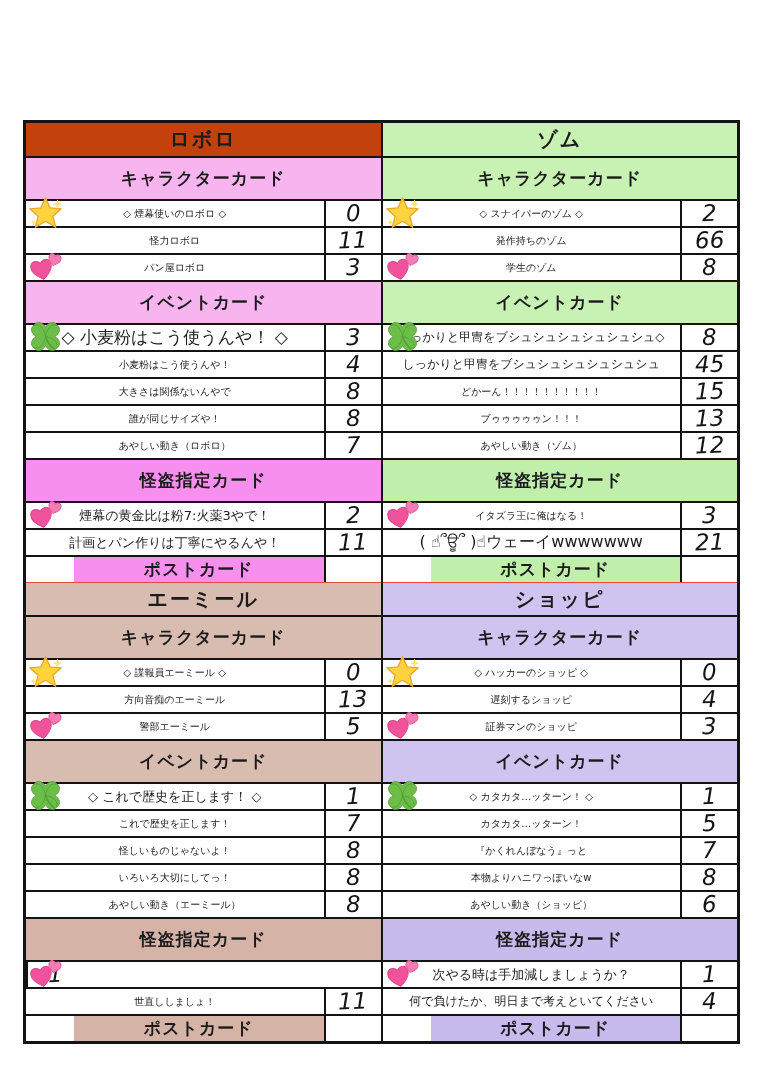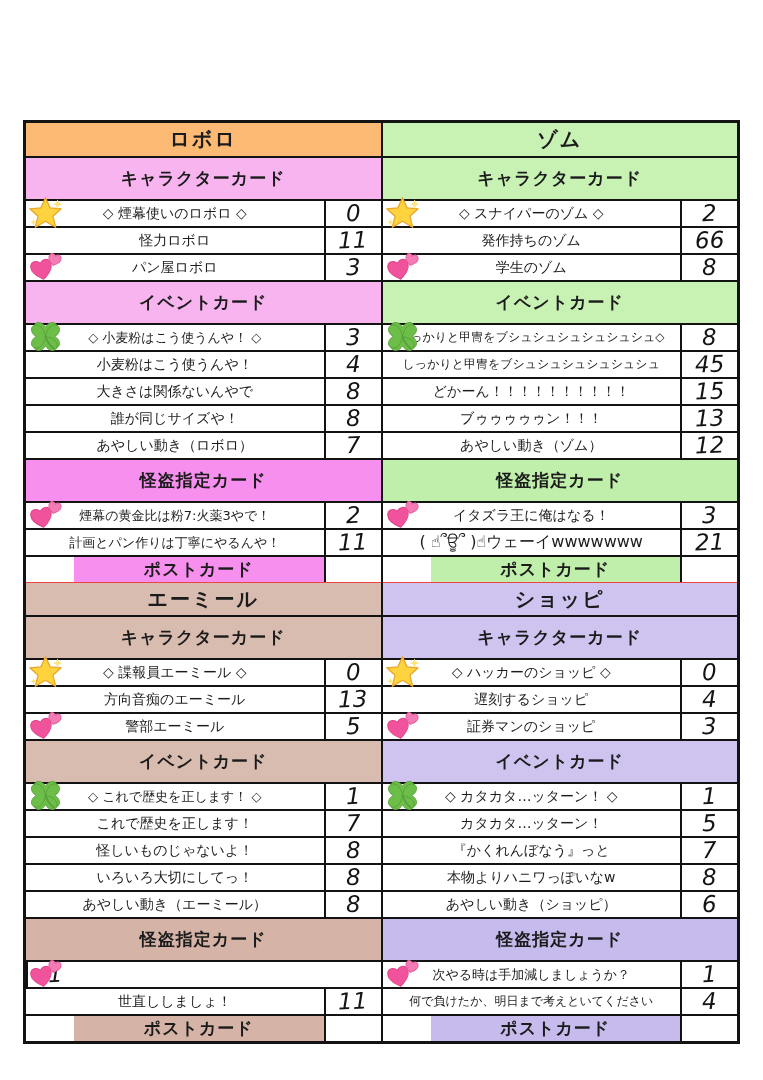--- a/index.html
+++ b/index.html
@@ -25,21 +25,21 @@
     height:43px;display:flex;align-items:center;justify-content:center;
     font-weight:bold;font-size:17px;letter-spacing:1px;color:#1b1b1b;
     border-top:2px solid #131313;box-sizing:border-box;
   }
   .card-row{
     height:27px;display:flex;border-top:2px solid #131313;
     position:relative;background:#fff;box-sizing:border-box;
   }
   .card-name{
     flex:1;display:flex;align-items:center;justify-content:center;
-    font-size:14px;color:#1c1c1c;padding:0 4px;white-space:nowrap;overflow:hidden;
+    font-size:10px;color:#1c1c1c;padding:0 4px;white-space:nowrap;overflow:hidden;
   }
   .card-count{
     width:57px;border-left:2px solid #131313;display:flex;
     align-items:center;justify-content:center;box-sizing:border-box;background:#fff;
   }
   .count-text{
     font-style:italic;font-size:23px;font-weight:500;color:#141414;
     transform:rotate(-2deg);line-height:1;
   }
   .postcard-row{
@@ -55,21 +55,21 @@
   .row-icon{
     position:absolute;left:1px;top:-7px;width:37px;height:37px;z-index:2;
   }
   .row-icon svg{width:100%;height:100%;display:block;}
 </style>
 </head>
 <body>
 
 <div class="sheet">
   <div class="col left">
-      <div class="faction-title" style="background: #fdba74; text-align: center;">ロボロ</div>
+      <div class="faction-title" style="background: #c2410c; text-align: center;">ロボロ</div>
       <div class="section-header" style="background: rgb(248, 180, 239);">キャラクターカード</div>
       <div class="card-row">
         <span class="row-icon">
           <svg viewBox="0 0 40 40">
             <g>
               <polygon points="20,4 25,15 37,16 28,24 31,36 20,29.5 9,36 12,24 3,16 15,15" fill="#FFD33E" stroke="#E9A62B" stroke-width="1.4" stroke-linejoin="round"></polygon>
               <polygon points="33,6 34.5,9.5 38,11 34.5,12.5 33,16 31.5,12.5 28,11 31.5,9.5" fill="#FFE47E"></polygon>
               <polygon points="7,27 8,29.5 10.5,30.5 8,31.5 7,34 6,31.5 3.5,30.5 6,29.5" fill="#FFE47E"></polygon>
             </g>
           </svg>
@@ -105,21 +105,21 @@
           <svg viewBox="0 0 40 40">
             <g stroke="#57A13A" stroke-width="1" fill="#6CBE49">
               <path d="M20 20 C11 18.5 5.5 13 8 7.5 C10.5 3 17 4.5 20 10 C23 4.5 29.5 3 32 7.5 C34.5 13 29 18.5 20 20 Z"></path>
               <path transform="rotate(90 20 20)" d="M20 20 C11 18.5 5.5 13 8 7.5 C10.5 3 17 4.5 20 10 C23 4.5 29.5 3 32 7.5 C34.5 13 29 18.5 20 20 Z"></path>
               <path transform="rotate(180 20 20)" d="M20 20 C11 18.5 5.5 13 8 7.5 C10.5 3 17 4.5 20 10 C23 4.5 29.5 3 32 7.5 C34.5 13 29 18.5 20 20 Z"></path>
               <path transform="rotate(270 20 20)" d="M20 20 C11 18.5 5.5 13 8 7.5 C10.5 3 17 4.5 20 10 C23 4.5 29.5 3 32 7.5 C34.5 13 29 18.5 20 20 Z"></path>
             </g>
             <path d="M20 20 C22 26 25 30 29 33" stroke="#57A13A" stroke-width="2" fill="none" stroke-linecap="round"></path>
           </svg>
         </span>
-        <div class="card-name" style="font-size: 13px;">◇ 小麦粉はこう使うんや！ ◇</div>
+        <div class="card-name" style="font-size: 17px;">◇ 小麦粉はこう使うんや！ ◇</div>
         <div class="card-count">
           <span class="count-text">3</span>
         </div>
       </div>
       <div class="card-row">
         <div class="card-name">小麦粉はこう使うんや！</div>
         <div class="card-count">
           <span class="count-text">4</span>
         </div>
       </div>

